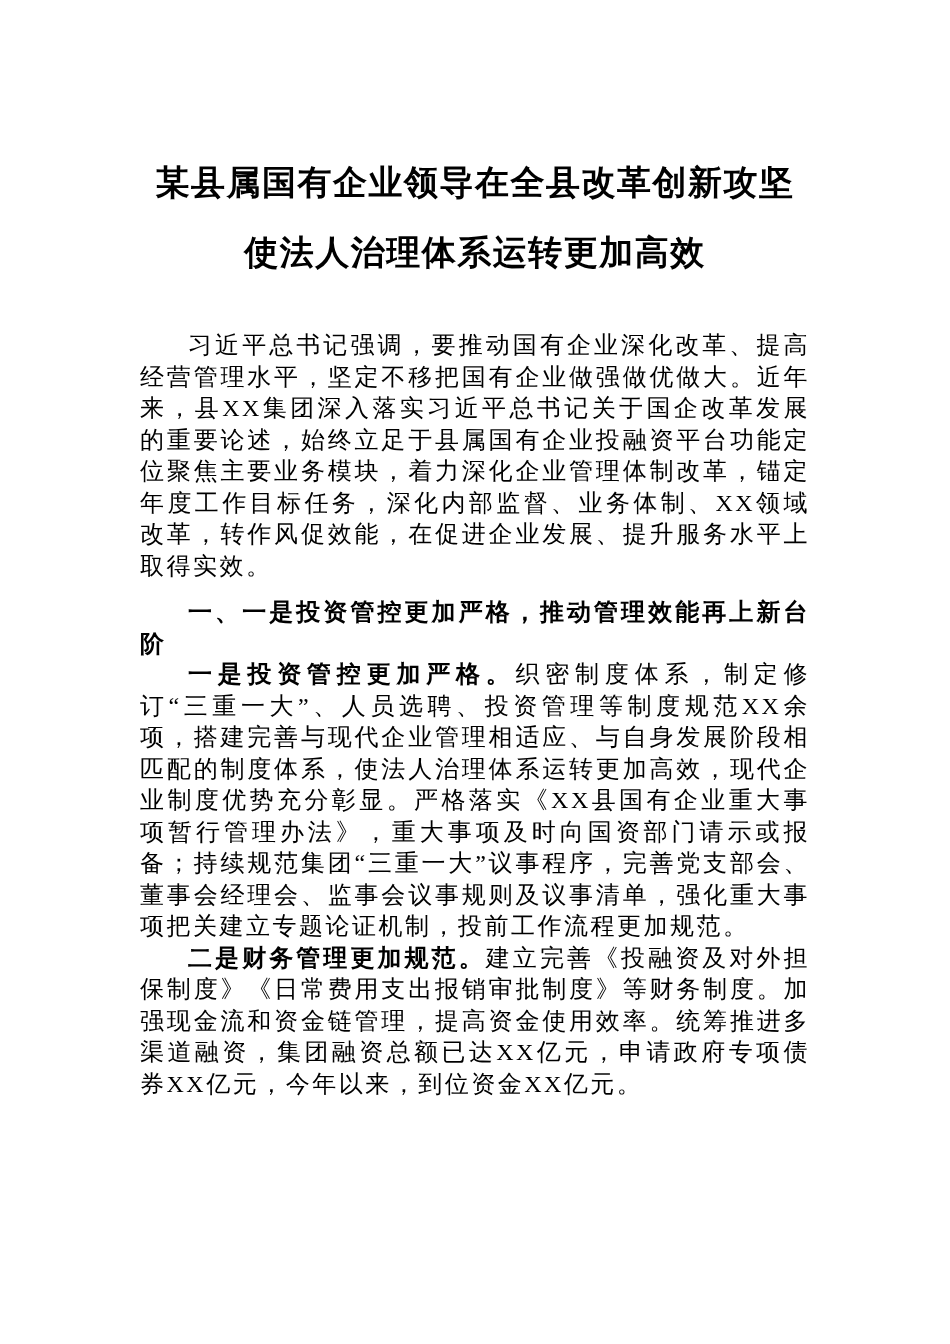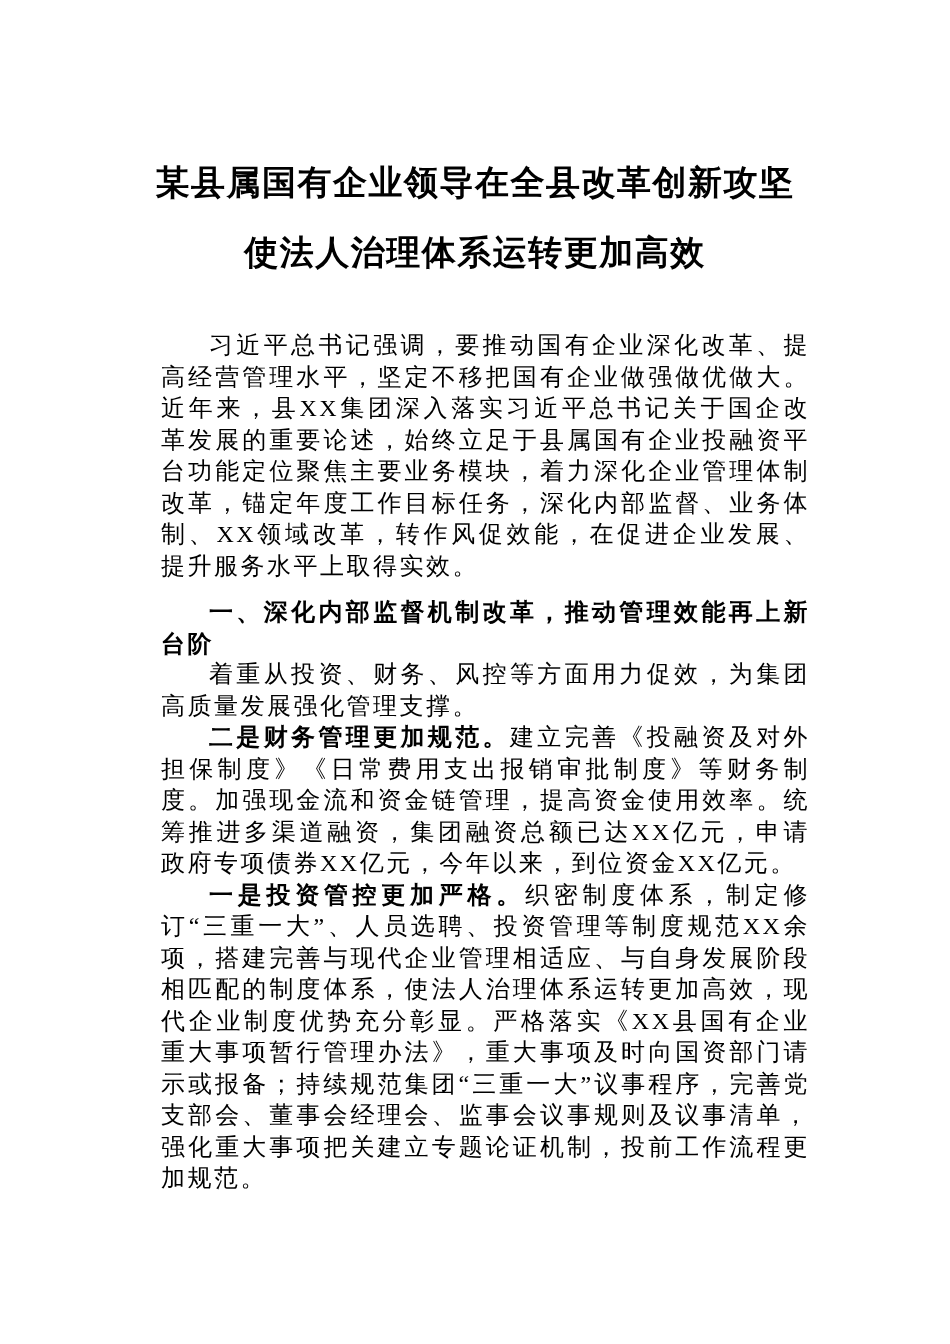--- a/index.html
+++ b/index.html
@@ -31,21 +31,20 @@
     display: block;
     white-space: nowrap;
   }
   .doc-body {
     margin-top: 42px;
     font-size: 24px;
     line-height: 31.5px;
     letter-spacing: 2.5px;
     text-align: justify;
     text-justify: inter-character;
-    margin-left: 21px;
   }
   .doc-body p {
     margin: 0;
     text-indent: 2em;
   }
   .section-heading {
     margin: 14px 0 0 0;
     text-indent: 2em;
     font-size: 24px;
     font-weight: bold;
@@ -64,23 +63,22 @@
 
   <h1 class="doc-title">
     <span class="title-line">某县属国有企业领导在全县改革创新攻坚</span>
     <span class="title-line">使法人治理体系运转更加高效</span>
   </h1>
 
   <div class="doc-body">
 
     <p>习近平总书记强调，要推动国有企业深化改革、提高经营管理水平，坚定不移把国有企业做强做优做大。近年来，县XX集团深入落实习近平总书记关于国企改革发展的重要论述，始终立足于县属国有企业投融资平台功能定位聚焦主要业务模块，着力深化企业管理体制改革，锚定年度工作目标任务，深化内部监督、业务体制、XX领域改革，转作风促效能，在促进企业发展、提升服务水平上取得实效。</p>
 
-    <h2 class="section-heading">一、深化内部监督机制改革，推动管理效能再上新台阶</h2>
+    <h2 class="section-heading">一、一是投资管控更加严格，推动管理效能再上新台阶</h2>
 
-    <p>着重从投资、财务、风控等方面用力促效，为集团高质量发展强化管理支撑。</p>
+
+    <p><span class="point-lead">一是投资管控更加严格。</span><span>织密制度体系，制定修订“三重一大”、人员选聘、投资管理等制度规范XX余项，搭建完善与现代企业管理相适应、与自身发展阶段相匹配的制度体系，使法人治理体系运转更加高效，现代企业制度优势充分彰显。严格落实《XX县国有企业重大事项暂行管理办法》，重大事项及时向国资部门请示或报备；持续规范集团“三重一大”议事程序，完善党支部会、董事会经理会、监事会议事规则及议事清单，强化重大事项把关建立专题论证机制，投前工作流程更加规范。</span></p>
 
     <p><span class="point-lead">二是财务管理更加规范。</span><span>建立完善《投融资及对外担保制度》《日常费用支出报销审批制度》等财务制度。加强现金流和资金链管理，提高资金使用效率。统筹推进多渠道融资，集团融资总额已达XX亿元，申请政府专项债券XX亿元，今年以来，到位资金XX亿元。</span></p>
-
-    <p><span class="point-lead">一是投资管控更加严格。</span><span>织密制度体系，制定修订“三重一大”、人员选聘、投资管理等制度规范XX余项，搭建完善与现代企业管理相适应、与自身发展阶段相匹配的制度体系，使法人治理体系运转更加高效，现代企业制度优势充分彰显。严格落实《XX县国有企业重大事项暂行管理办法》，重大事项及时向国资部门请示或报备；持续规范集团“三重一大”议事程序，完善党支部会、董事会经理会、监事会议事规则及议事清单，强化重大事项把关建立专题论证机制，投前工作流程更加规范。</span></p>
 
   </div>
 
 </div>
 
 </body></html>

